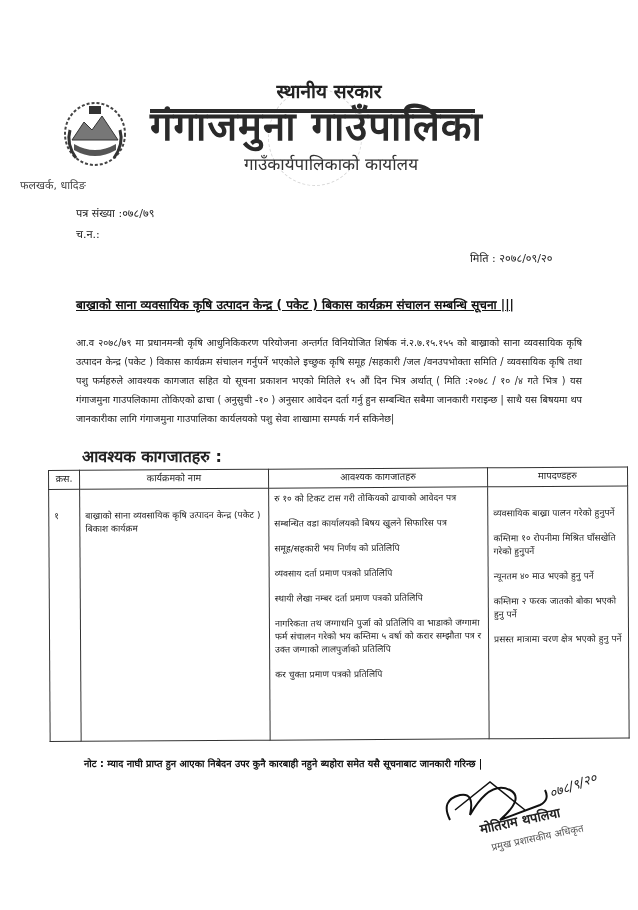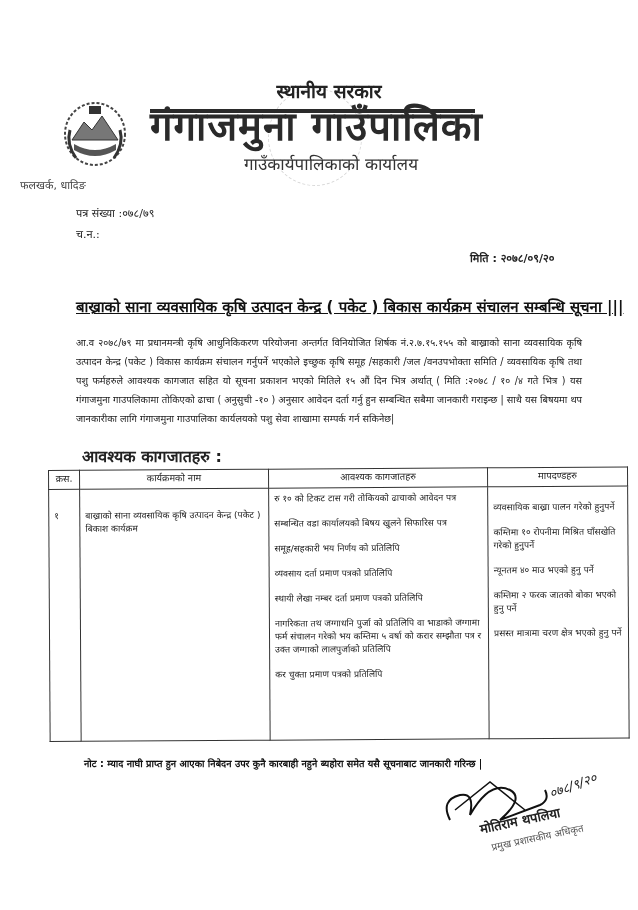--- a/index.html
+++ b/index.html
@@ -9,35 +9,35 @@
   }
   .abs { position:absolute; }
   .emblem { left:62px; top:100px; width:66px; height:68px; }
   .hdr-small { left:0; width:638px; text-align:center; top:78px; font-size:19px; font-weight:bold; color:#222; padding-left:20px; box-sizing:border-box;}
   .hdr-big { left:150px; top:104px; font-size:40px; font-weight:bold; color:#2a2a2a; letter-spacing:1px; line-height:44px; }
   .hdr-big .bar { position:absolute; left:0; right:8px; top:5px; height:4px; background:#2a2a2a; }
   .hdr-office { left:0; width:638px; text-align:center; top:152px; font-size:17px; color:#333; padding-left:24px; box-sizing:border-box;}
   .hdr-addr { left:0; width:638px; text-align:left; top:177px; font-size:11px; color:#444; padding-left:20px; box-sizing:border-box;}
   .stamp { left:268px; top:88px; width:92px; height:96px; border-radius:50%; border:1px dashed #bbb; opacity:.55; }
   .meta { font-size:11px; color:#222; }
-  .subject { left:76px; top:296px; font-size:15px; font-weight:bold; text-decoration:underline; color:#111; }
+  .subject { left:76px; top:296px; font-size:12px; font-weight:bold; text-decoration:underline; color:#111; }
   .body-text { left:76px; top:333px; width:506px; font-size:9.6px; line-height:19px; color:#222; text-align:justify; }
   .req-title { left:82px; top:445px; font-size:16px; font-weight:bold; color:#222; }
   table.docs {
     position:absolute; left:48px; top:470px; width:580px; border-collapse:collapse;
     font-size:9px; color:#222; transform:rotate(-0.35deg); transform-origin:left top;
   }
   table.docs th, table.docs td { border:1px solid #333; vertical-align:top; }
   table.docs th { font-weight:normal; height:16px; padding:1px 4px; text-align:center; font-size:9.5px; }
   table.docs td { padding:4px 5px; line-height:13px; }
   .col-sn { width:22px; }
   .col-name { width:180px; }
   .col-docs { width:210px; }
   .doc-item, .crit-item { margin-bottom:12px; }
-  .crit-item:first-child { margin-top:10px; }
+  .crit-item:first-child { margin-top:16px; }
   .note { left:84px; top:757px; font-size:9.6px; font-weight:bold; color:#111; }
   .sig { left:430px; top:770px; width:180px; height:60px; }
   .sig-name { left:478px; top:820px; font-size:13px; font-weight:bold; color:#222; transform:rotate(-12deg); transform-origin:left top; }
   .sig-title { left:490px; top:840px; font-size:10px; color:#555; transform:rotate(-12deg); transform-origin:left top; }
   .sig-date { left:548px; top:776px; font-size:13px; color:#222; font-style:italic; transform:rotate(-20deg); }
   .scanner { left:3px; top:912px; font-size:9px; color:#999; display:flex; align-items:center; gap:3px; }
   .cs-badge { display:inline-block; border:1px solid #aaa; color:#888; font-size:8px; padding:0 2px; font-weight:bold; line-height:11px; }
 </style>
 </head>
 <body>
@@ -58,21 +58,21 @@
   <span class="bar"></span>
   <span>गंगाजमुना गाउँपालिका</span>
 </div>
 <div class="abs hdr-office">गाउँकार्यपालिकाको कार्यालय</div>
 <div class="abs hdr-addr">फलखर्क, धादिङ</div>
 
 <div class="abs meta" style="left:76px; top:205px;">
   <span>पत्र संख्या :</span><span>०७८/७९</span>
 </div>
 <div class="abs meta" style="left:76px; top:226px;">च.न.:</div>
-<div class="abs meta" style="left:470px; top:250px;font-weight:bold;">
+<div class="abs meta" style="left:470px; top:250px;">
   <span>मिति :</span>
   <span>२०७८/०९/२०</span>
 </div>
 
 <div class="abs subject">बाख्राको साना व्यवसायिक कृषि उत्पादन केन्द्र ( पकेट ) बिकास कार्यक्रम संचालन सम्बन्धि सूचना |||</div>
 <div class="abs body-text">आ.व २०७८/७९ मा प्रधानमन्त्री कृषि आधुनिकिकरण परियोजना अन्तर्गत विनियोजित शिर्षक नं.२.७.१५.१५५ को बाख्राको साना व्यवसायिक कृषि उत्पादन केन्द्र (पकेट ) विकास कार्यक्रम संचालन गर्नुपर्ने भएकोले इच्छुक कृषि समूह /सहकारी /जल /वनउपभोक्ता समिति / व्यवसायिक कृषि तथा पशु फर्महरुले आवश्यक कागजात सहित यो सूचना प्रकाशन भएको मितिले १५ औं दिन भित्र अर्थात् ( मिति :२०७८ / १० /४ गते भित्र ) यस गंगाजमुना गाउपलिकामा तोकिएको ढाचा ( अनुसुची -१० ) अनुसार आवेदन दर्ता गर्नु हुन सम्बन्धित सबैमा जानकारी गराइन्छ | साथै यस बिषयमा थप जानकारीका लागि गंगाजमुना गाउपालिका कार्यलयको पशु सेवा शाखामा सम्पर्क गर्न सकिनेछ|</div>
 
 <div class="abs req-title">आवश्यक कागजातहरु :</div>
 
 <table class="docs">

